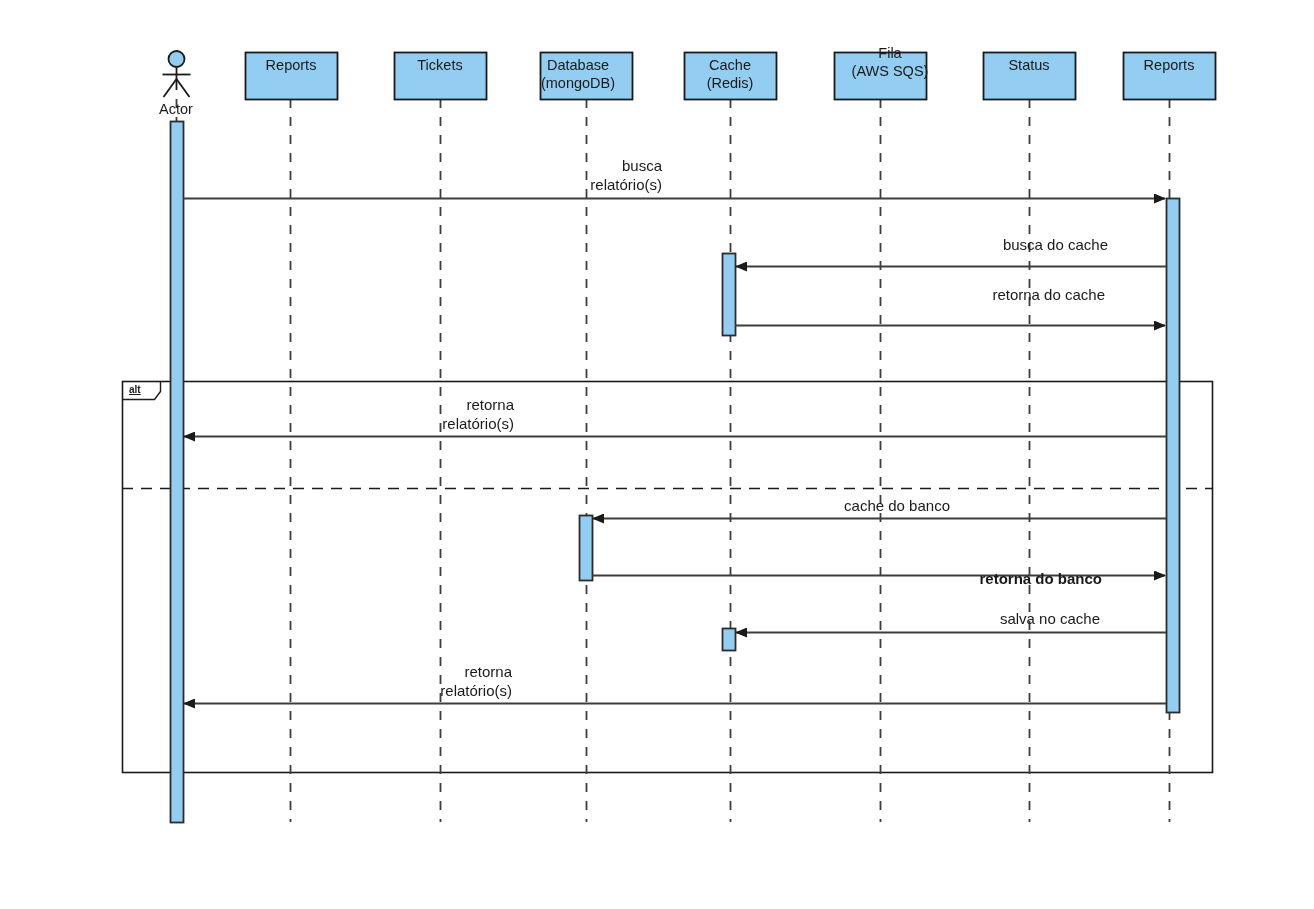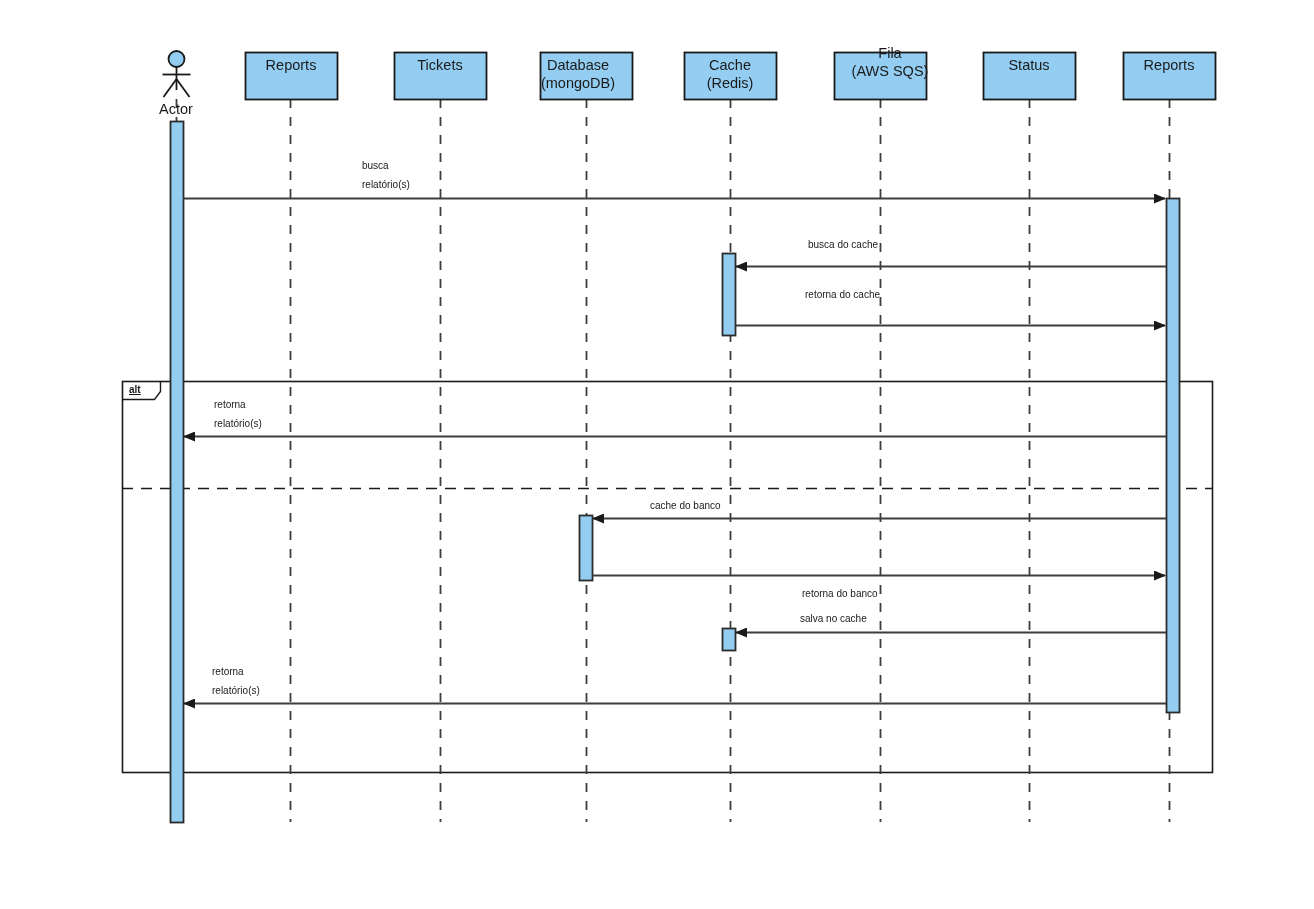--- a/index.html
+++ b/index.html
@@ -39,22 +39,22 @@
     text-align: center;
     font-size: 14.5px;
     line-height: 18px;
   }
   .actor-label {
     text-align: center;
     font-size: 14.5px;
     line-height: 16px;
   }
   .msg-label {
-    text-align: left;
-    font-size: 10px;
+    text-align: right;
+    font-size: 15px;
     line-height: 19px;
   }
   .frag-label {
     font-size: 10px;
     font-weight: bold;
     line-height: 14px;
     text-decoration: underline;
   }
 </style>
 </head>
@@ -130,18 +130,18 @@
       <div class="lifeline-label" style="left: 684px; top: 56px; width: 92px;">Cache<div>(Redis)</div></div>
       <div class="lifeline-label" style="left: 834px; top: 44px; width: 112px;">Fila<div>(AWS SQS)</div></div>
       <div class="lifeline-label" style="left: 983px; top: 56px; width: 92px;">Status</div>
       <div class="lifeline-label" style="left: 1123px; top: 56px; width: 92px;">Reports</div>
       <div class="actor-label" style="left: 126px; top: 101px; width: 100px;">Actor</div>
       <div class="msg-label" style="left: 362px; top: 156px; width: 300px;">busca<div>relatório(s)</div></div>
       <div class="msg-label" style="left: 808px; top: 235px; width: 300px;">busca do cache</div>
       <div class="msg-label" style="left: 805px; top: 285px; width: 300px;">retorna do cache</div>
       <div class="msg-label" style="left: 214px; top: 395px; width: 300px;">retorna<div>relatório(s)</div></div>
       <div class="msg-label" style="left: 650px; top: 496px; width: 300px;">cache do banco</div>
-      <div class="msg-label" style="left: 802px; top: 584px; width: 300px;">retorna do banco</div>
+      <div class="msg-label" style="left: 802px; top: 569px; width: 300px; font-weight: bold;">retorna do banco</div>
       <div class="msg-label" style="left: 800px; top: 609px; width: 300px;">salva no cache</div>
       <div class="msg-label" style="left: 212px; top: 662px; width: 300px;">retorna<div>relatório(s)</div></div>
     </div>
 
 </div>
 
 </body></html>

